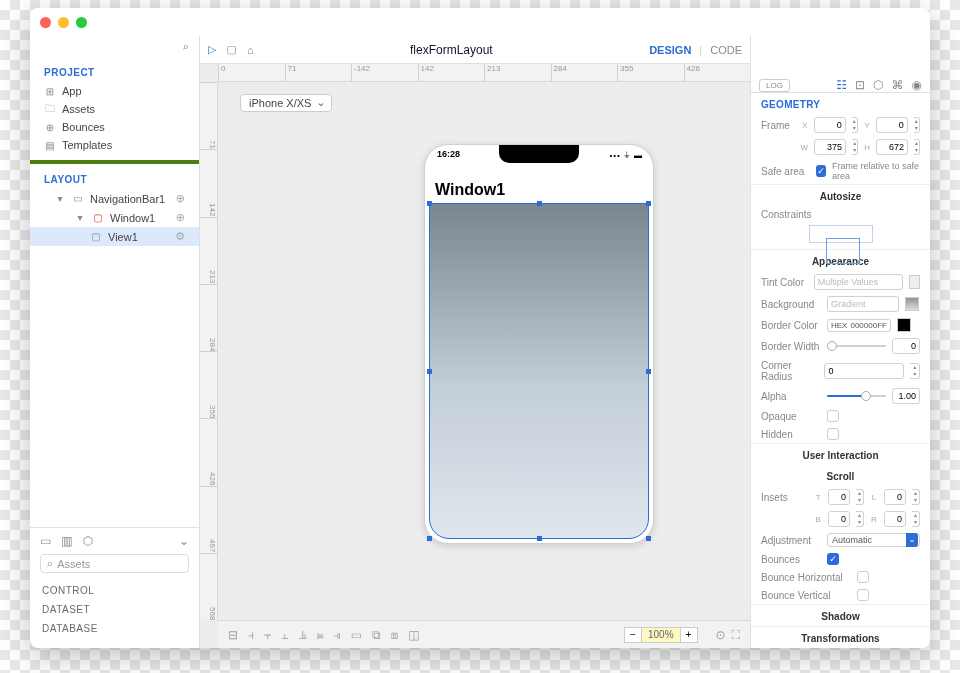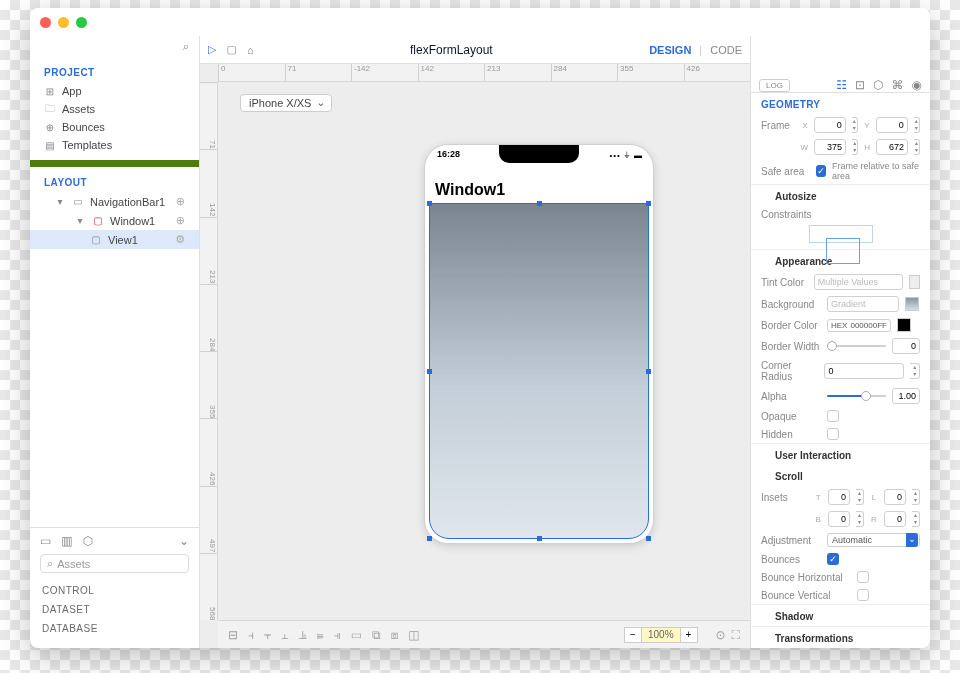--- a/index.html
+++ b/index.html
@@ -58,21 +58,21 @@
 .zoom button { width: 18px; height: 16px; border: 1px solid #ccc; background: #fff; font-size: 10px; padding: 0; cursor: default; }
 .zoom .val { border: 1px solid #ccc; border-left: 0; border-right: 0; height: 16px; padding: 1px 6px; background: #fef9c3; }
 .zoom-extra { display: flex; gap: 6px; margin-left: 8px; }
 
 
 .inspector { width: 180px; border-left: 1px solid #e0e0e0; display: flex; flex-direction: column; font-size: 10px; color: #555; overflow-y: auto; }
 .insp-top { height: 28px; border-bottom: 1px solid #e0e0e0; display: flex; align-items: center; justify-content: space-between; padding: 0 8px; color: #888; margin-top: 42px; }
 .log { border: 1px solid #ccc; border-radius: 3px; padding: 1px 6px; font-size: 8px; }
 .insp-icons { display: flex; gap: 8px; font-size: 12px; }
 .insp-section-h { color: #2b6cd6; font-weight: 600; font-size: 10px; padding: 6px 10px 4px; letter-spacing: .3px; }
-.insp-subh { font-weight: 600; color: #333; padding: 6px 24px 4px; border-top: 1px solid #eee; }
+.insp-subh { font-weight: 600; color: #333; padding: 6px 24px 4px; border-top: 1px solid #eee; text-align: center; }
 .row { display: flex; align-items: center; padding: 3px 10px; gap: 6px; }
 .row .lbl { width: 60px; color: #888; }
 .nf { width: 32px; height: 16px; border: 1px solid #d0d0d0; border-radius: 3px; font-size: 9px; padding: 0 3px; text-align: right; background: #fff; }
 .nf-label { width: 10px; text-align: center; color: #aaa; font-size: 8px; }
 .stepper { width: 10px; height: 16px; border: 1px solid #d0d0d0; border-left: 0; border-radius: 0 3px 3px 0; display: flex; flex-direction: column; font-size: 6px; line-height: 7px; text-align: center; color: #888; background: #fff; }
 .checkbox { width: 12px; height: 12px; border-radius: 3px; display: inline-flex; align-items: center; justify-content: center; }
 .checkbox.checked { background: #2b6cd6; color: #fff; font-size: 9px; }
 .checkbox.unchecked { border: 1px solid #ccc; }
 .constraints-box { width: 64px; height: 48px; border: 1px solid #c0d4f0; margin: 2px auto 6px; position: relative; }
 .constraints-box::before { content:''; position:absolute; left:16px; top:12px; width:32px; height:24px; border:1px solid #6aa0e8; }
@@ -114,21 +114,21 @@
           </div>
         <div class="sb-item">
             <span class="ic">⊕</span>
             <span>Bounces</span>
           </div>
         <div class="sb-item">
             <span class="ic">▤</span>
             <span>Templates</span>
           </div>
       </div>
-      <div class="sb-section" style="border-top:7px solid #4d7c0f">
+      <div class="sb-section" style="border-top:4px solid #4d7c0f">
         <div class="sb-header">LAYOUT</div>
         <div class="sb-item tree-indent1">
             <span class="ic">▾</span>
             <span class="ic">▭</span>
             <span>NavigationBar1</span>
             <span class="add">⊕</span>
           </div>
         <div class="sb-item tree-indent2">
             <span class="ic">▾</span>
             <span class="ic" style="color:#d33">▢</span>

